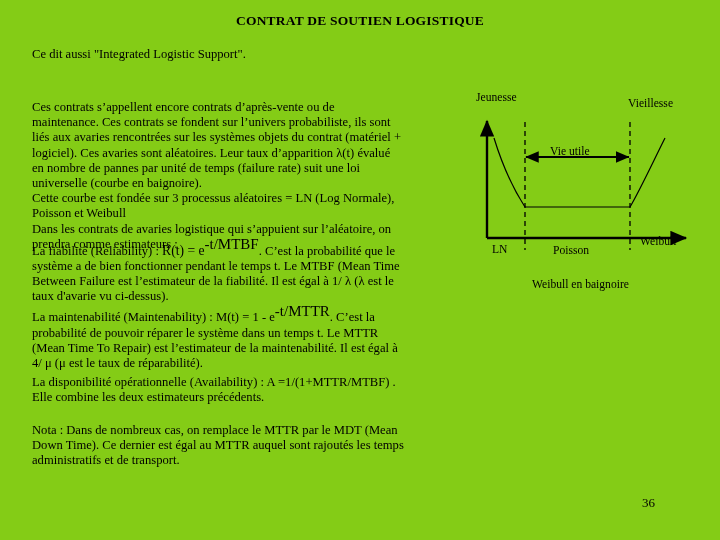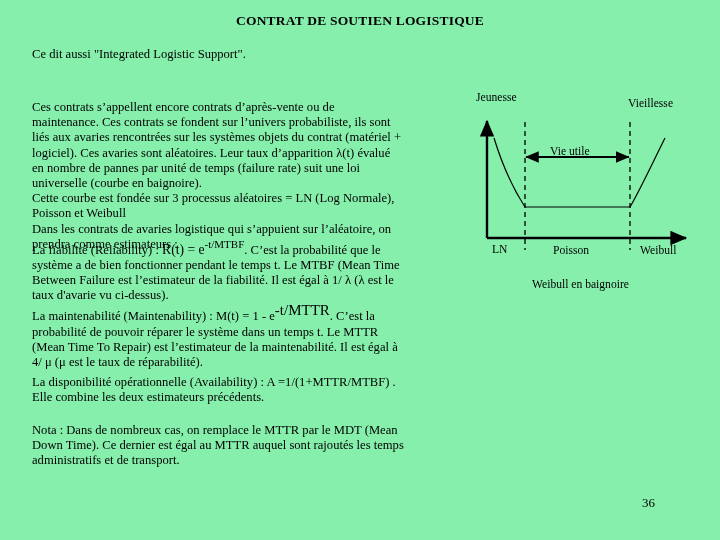--- a/index.html
+++ b/index.html
@@ -4,21 +4,21 @@
 <style>
   html, body {
     margin: 0;
     padding: 0;
     background: #ffffff;
   }
   #page {
     position: relative;
     width: 720px;
     height: 540px;
-    background: #86efac;
+    background: #84cc16;
     overflow: hidden;
     font-family: "Liberation Serif", "DejaVu Serif", serif;
     color: #000000;
   }
   #title {
     position: absolute;
     left: 0;
     top: 13px;
     width: 720px;
     text-align: center;
@@ -38,21 +38,21 @@
   #p-block1  { top: 76px; margin-top: 24px; }
   #p-block2  { top: 237px; }
   #p-avail   { top: 375px; }
   #p-nota    { top: 423px; }
 
   .formula {
     font-family: "Liberation Serif", "DejaVu Serif", serif;
     font-size: 15px;
   }
   .formula sup {
-    font-size: 11px;
+    font-size: 15px;
     vertical-align: super;
     margin-top: 18px;
   }
   .inlbig { font-size: 13.6px; }
 
   
   #diagram {
     position: absolute;
     left: 440px;
     top: 80px;
@@ -64,21 +64,21 @@
     position: absolute;
     font-size: 11.6px;
     white-space: nowrap;
     font-family: "Liberation Serif", "DejaVu Serif", serif;
   }
   #lbl-jeunesse  { left: 36px;  top: 11px; }
   #lbl-vieillesse{ left: 188px; top: 17px; }
   #lbl-vieutile  { left: 110px; top: 57px; margin-top: 8px; }
   #lbl-ln        { left: 52px;  top: 163px; }
   #lbl-poisson   { left: 113px; top: 164px; }
-  #lbl-weibull   { left: 200px; top: 164px; }
+  #lbl-weibull   { left: 200px; top: 155px; }
   #lbl-caption   { left: 92px;  top: 198px; }
 
   #pagenum {
     position: absolute;
     left: 642px;
     top: 495px;
     font-size: 13px;
     font-family: "Liberation Serif", "DejaVu Serif", serif;
   }
 </style>

